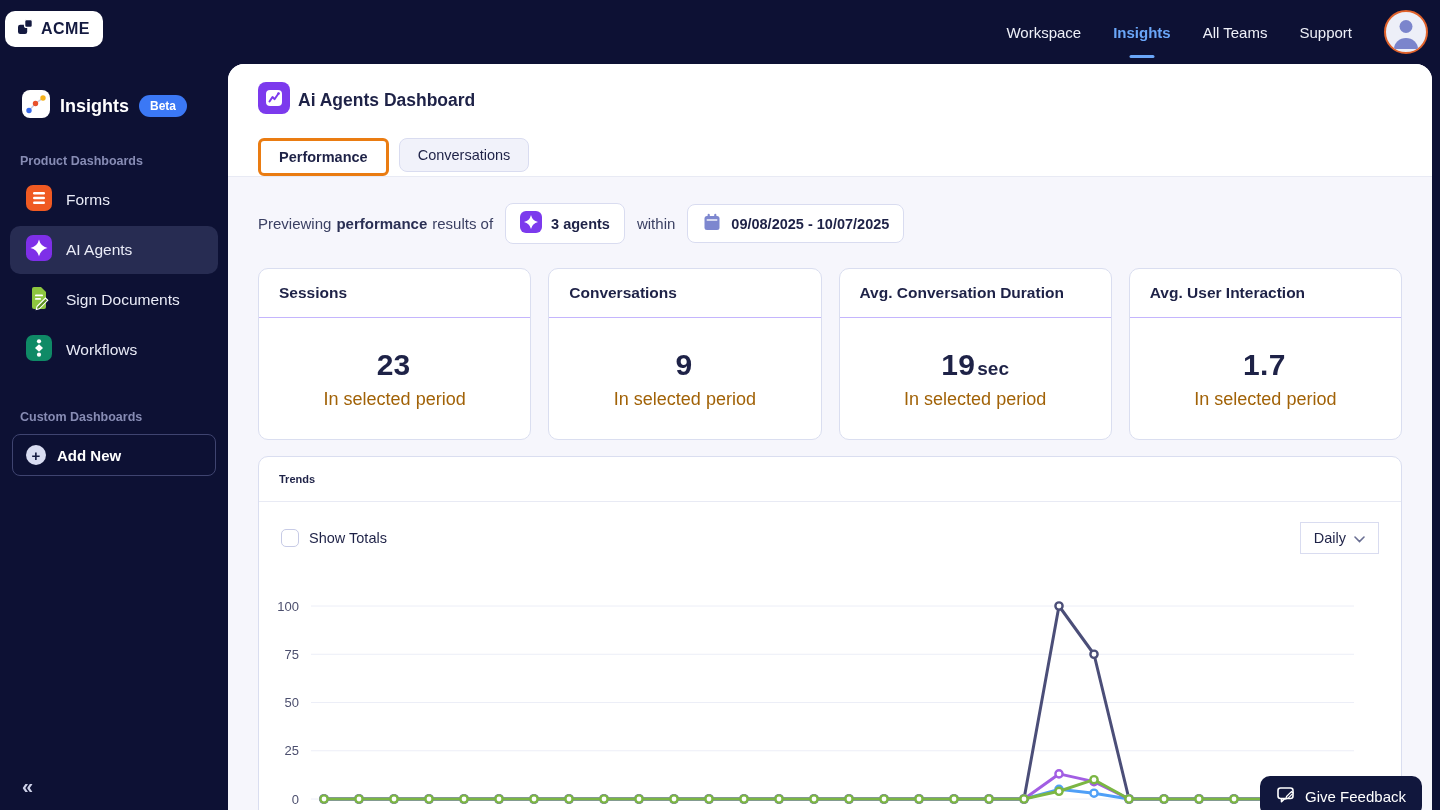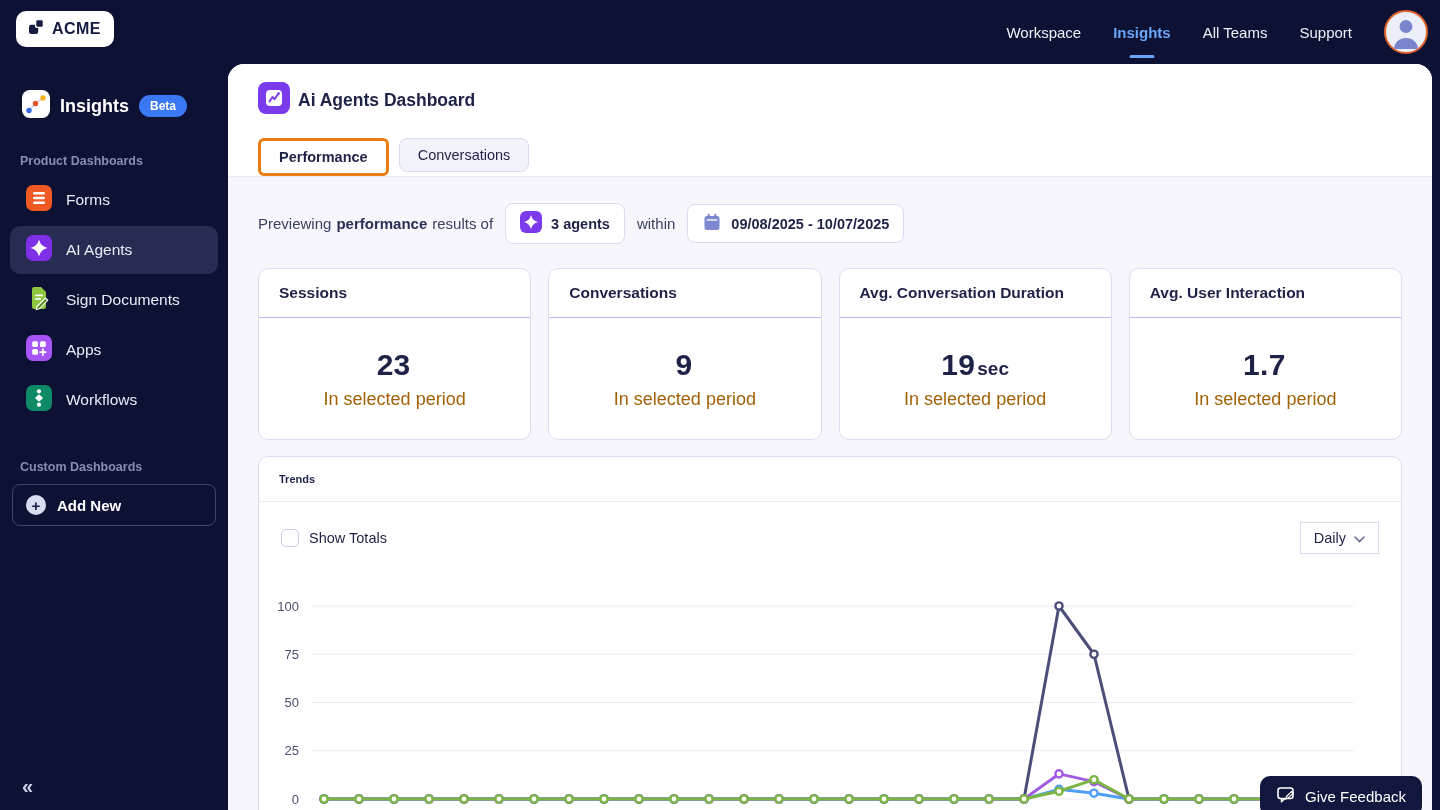--- a/index.html
+++ b/index.html
@@ -1,21 +1,21 @@
 <!DOCTYPE html>
 <html><head>
 <meta charset="utf-8">
 <style>
   * { margin:0; padding:0; box-sizing:border-box; }
   html,body { width:1440px; height:810px; overflow:hidden; }
   body { font-family:"Liberation Sans", sans-serif; background:#0d1134; position:relative; }
 
   
   .topbar { position:absolute; left:0; top:0; width:1440px; height:64px; background:#0d1134; z-index:5; }
-  .logo-pill { position:absolute; left:16px; top:11px; background:#fff; border-radius:10px; padding:7px 13px 7px 11px; display:flex; align-items:center; gap:7px; }
+  .logo-pill { position:absolute; left:5px; top:11px; background:#fff; border-radius:10px; padding:7px 13px 7px 11px; display:flex; align-items:center; gap:7px; }
   .logo-text { font-size:16px; font-weight:800; color:#141a40; letter-spacing:.4px; }
   .topnav { position:absolute; right:12px; top:0; height:64px; display:flex; align-items:center; gap:32px; }
   .nav-item { position:relative; height:75px; display:flex; align-items:center; color:#eef0f8; font-size:15px; font-weight:500; cursor:pointer; }
   .nav-item.active { color:#6aa6f8; font-weight:700; }
   .nav-item.active::after { content:''; position:absolute; left:50%; transform:translateX(-50%); bottom:12px; width:25px; height:3px; border-radius:2px; background:#6aa6f8; }
   .avatar { width:44px; height:44px; border-radius:50%; background:#edeff8; border:2.5px solid #e0622b; display:flex; align-items:center; justify-content:center; overflow:hidden; }
 
   
   .sidebar { position:absolute; left:0; top:64px; width:228px; bottom:0; background:#0d1134; }
   .side-header { margin:26px 16px 0 22px; display:flex; align-items:center; gap:10px; }
@@ -142,32 +142,20 @@
       <svg width="26" height="26" viewBox="0 0 26 26">
           <path d="M6 4 a2 2 0 0 1 2-2 h7 l5 5 v15 a2 2 0 0 1 -2 2 H8 a2 2 0 0 1 -2-2 Z" fill="#8dc63f"></path>
           <rect x="9" y="9.5" width="8" height="1.8" rx=".9" fill="#fff"></rect>
           <rect x="9" y="13" width="6" height="1.8" rx=".9" fill="#fff"></rect>
           <path d="M11 21.5 l8.5-8.5 2.3 2.3 -8.5 8.5 -3 .7 Z" fill="#5a8f1f" stroke="#fff" stroke-width="1.1"></path>
         </svg>
     </span>
     <span>Sign Documents</span>
   </div>
 
-  <div class="side-item">
-    <span>
-      <svg width="26" height="26" viewBox="0 0 26 26">
-          <rect width="26" height="26" rx="7" fill="#a855f7"></rect>
-          <rect x="6.2" y="6.2" width="5.8" height="5.8" rx="1.6" fill="#fff"></rect>
-          <rect x="14" y="6.2" width="5.8" height="5.8" rx="1.6" fill="#fff"></rect>
-          <rect x="6.2" y="14" width="5.8" height="5.8" rx="1.6" fill="#fff"></rect>
-          <path d="M16.9 14.3 v5.6 M14.1 17.1 h5.6" stroke="#fff" stroke-width="1.9" stroke-linecap="round"></path>
-        </svg>
-    </span>
-    <span>Apps</span>
-  </div>
 
   <div class="side-item">
     <span>
       <svg width="26" height="26" viewBox="0 0 26 26">
           <rect width="26" height="26" rx="7" fill="#0f8a66"></rect>
           <circle cx="13" cy="6.3" r="2.1" fill="#fff"></circle>
           <circle cx="13" cy="19.7" r="2.1" fill="#fff"></circle>
           <path d="M13 9.2 L17 13 L13 16.8 L9 13 Z" fill="#fff"></path>
         </svg>
     </span>

